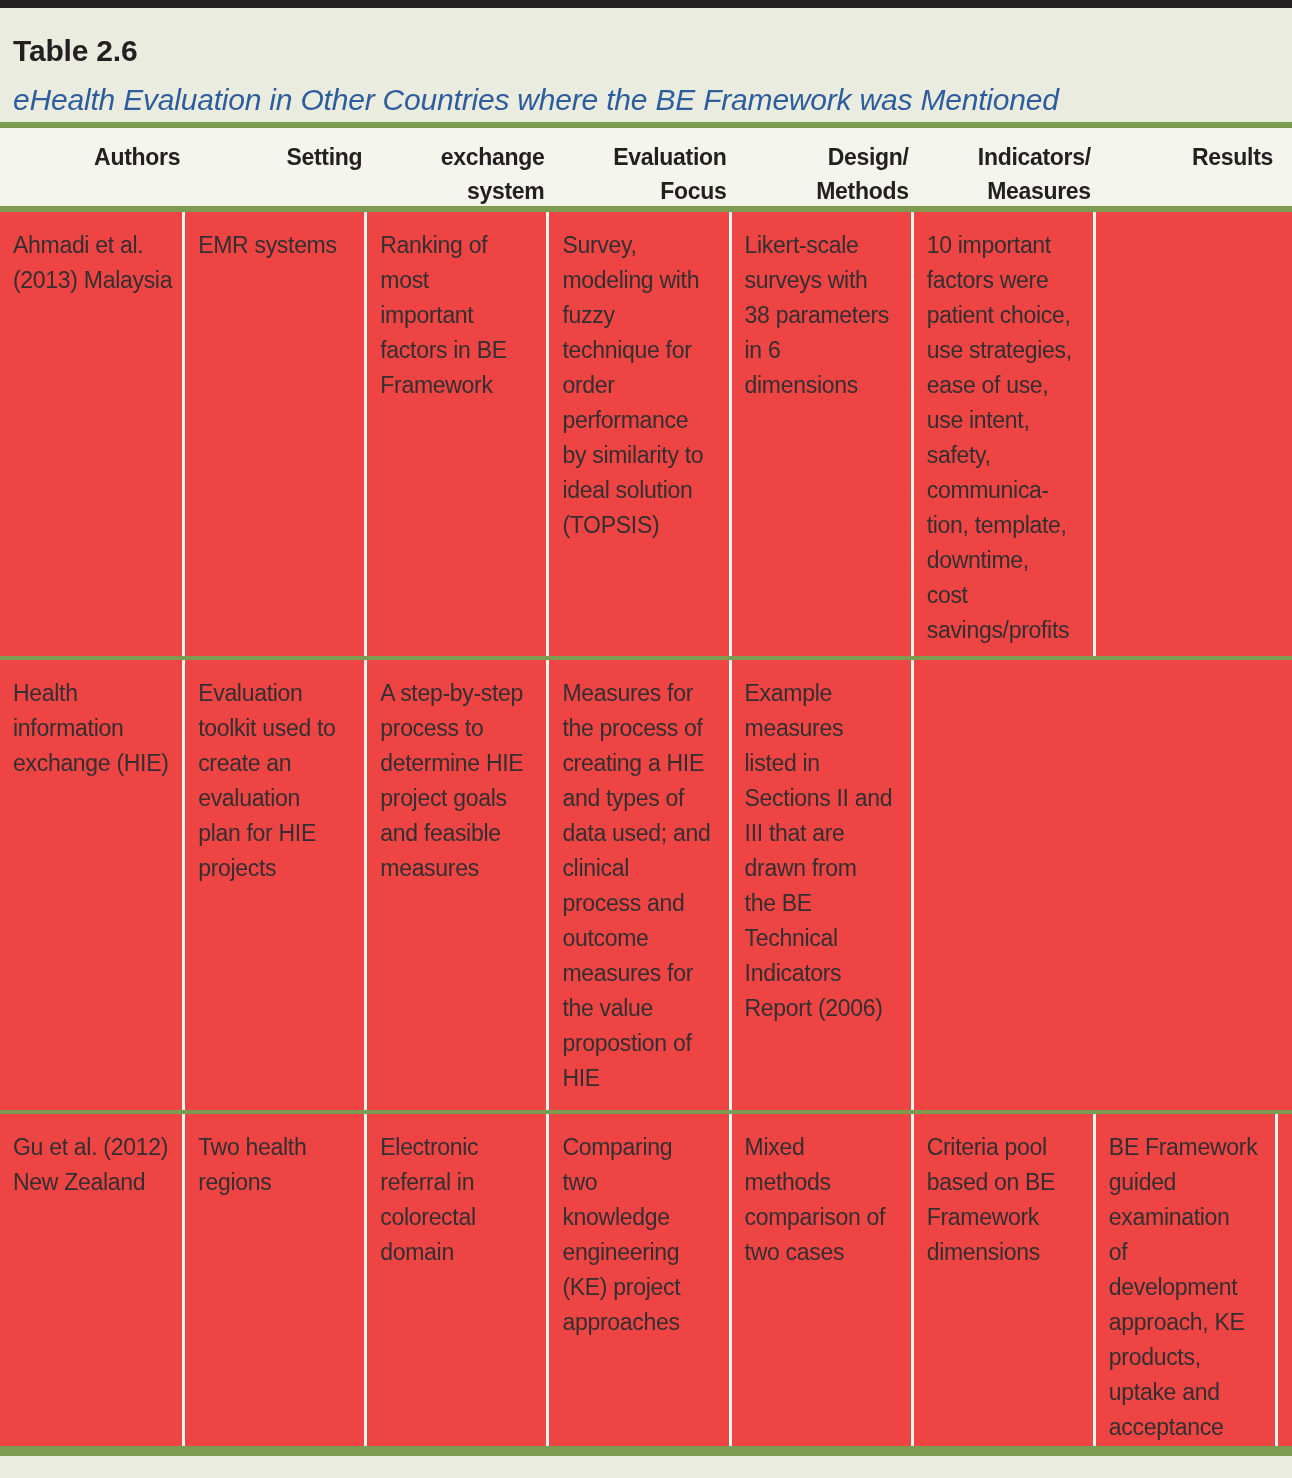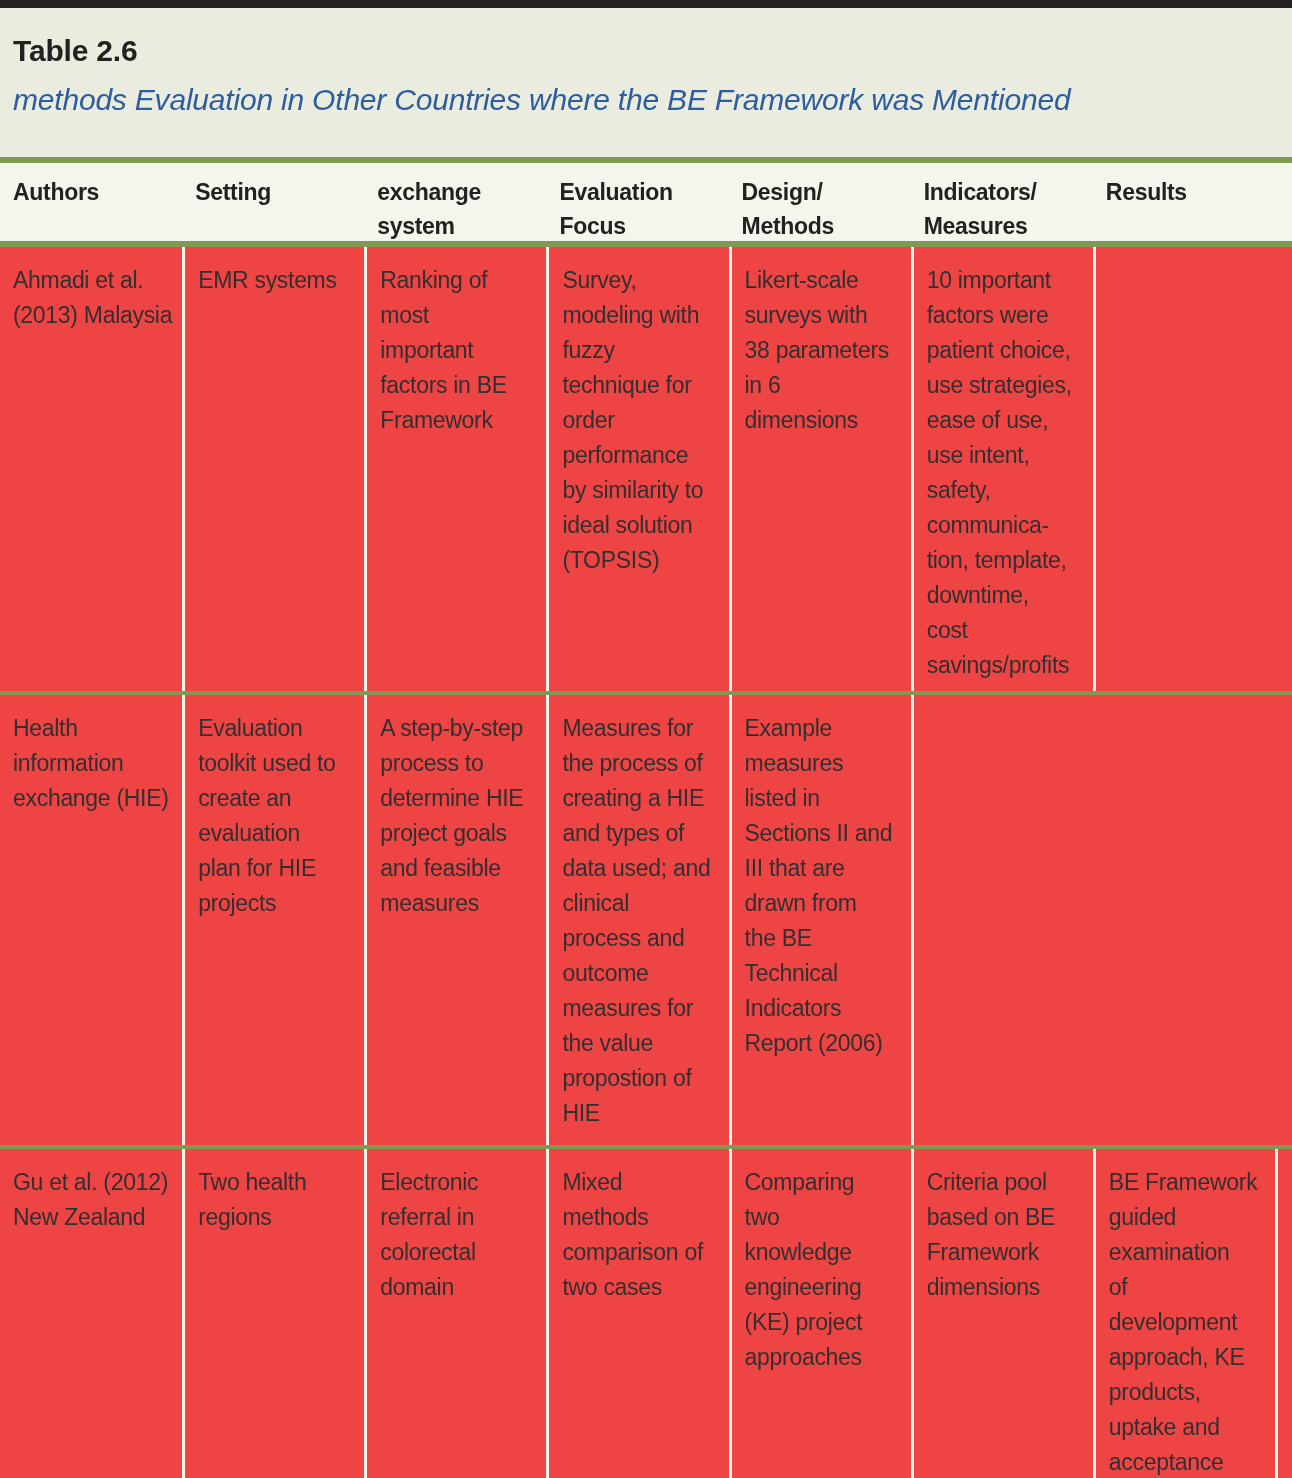--- a/index.html
+++ b/index.html
@@ -13,21 +13,21 @@
     overflow: hidden;
     position: relative;
   }
   .top-bar {
     height: 8px;
     background: #242021;
     width: 100%;
   }
   .title-area {
     padding: 26px 14px 0 13px;
-    height: 149px;
+    height: 114px;
   }
   .table-label {
     font-size: 30px;
     font-weight: bold;
     color: #242021;
     letter-spacing: -0.2px;
   }
   .table-title {
     margin-top: 15px;
     font-size: 30px;
@@ -51,20 +51,21 @@
     height: 78px;
   }
   .thead .cell {
     padding: 12px 2px 0 13px;
     font-weight: bold;
     font-size: 23px;
     line-height: 34px;
     color: #242021;
     white-space: pre-line;
     letter-spacing: -0.3px;
+    text-align: right;
   }
   .trow {
     background: #ef4444;
   }
   .trow .cell, .trow .filler {
     border-left: 3px solid #f5f6ee;
     overflow: hidden;
   }
   .trow .cell:first-child { border-left: none; }
   .trow .cell {
@@ -79,21 +80,21 @@
   .row-1 { min-height: 450px; }
   .row-2 { min-height: 332px; }
 </style>
 </head>
 <body>
 
 <div class="top-bar"></div>
 
 <div class="title-area">
   <div class="table-label">Table 2.6</div>
-  <div class="table-title">methods Evaluation in Other Countries where the BE Framework was Mentioned</div>
+  <div class="table-title">eHealth Evaluation in Other Countries where the BE Framework was Mentioned</div>
 </div>
 
 <div class="bar bar-thick"></div>
 
 <div class="thead">
   <div class="cell">Authors</div>
   <div class="cell">Setting</div>
   <div class="cell">exchange
 system</div>
   <div class="cell">Evaluation
@@ -193,30 +194,30 @@
 
 <div class="trow row-2">
   <div class="cell">Gu et al. (2012)
 New Zealand</div>
   <div class="cell">Two health
 regions</div>
   <div class="cell">Electronic
 referral in
 colorectal
 domain</div>
-  <div class="cell">Mixed
-methods
-comparison of
-two cases</div>
   <div class="cell">Comparing
 two
 knowledge
 engineering
 (KE) project
 approaches</div>
+  <div class="cell">Mixed
+methods
+comparison of
+two cases</div>
   <div class="cell">Criteria pool
 based on BE
 Framework
 dimensions</div>
   <div class="cell">BE Framework
 guided
 examination
 of
 development
 approach, KE

